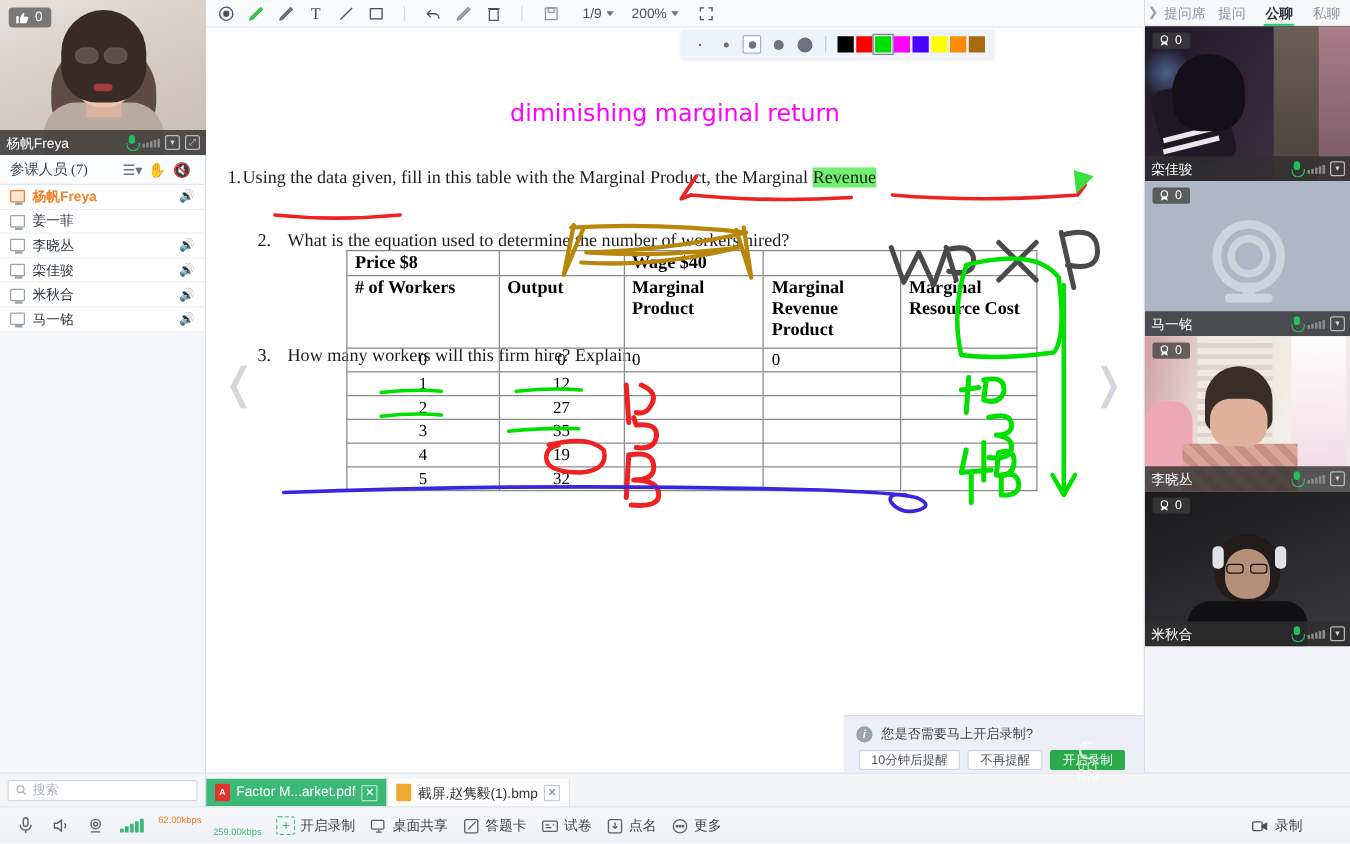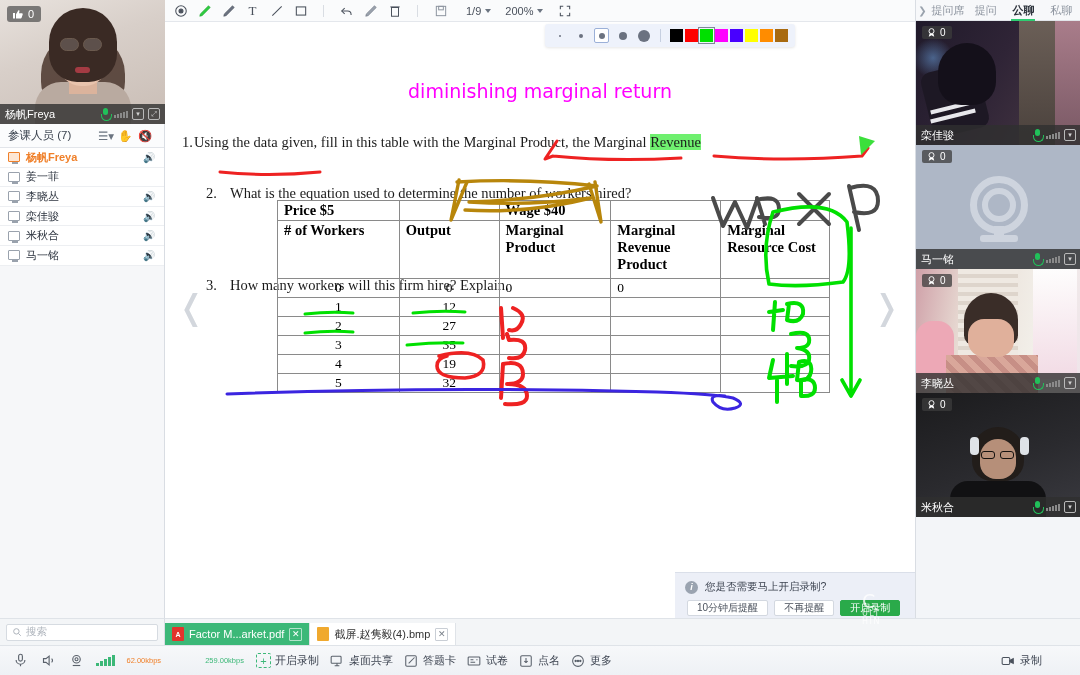--- a/index.html
+++ b/index.html
@@ -86,21 +86,21 @@
     display: flex; align-items: center; justify-content: center;
     font-size: 7px; color: #d2d2d2; flex: none;
   }
 
   
   .plist-head {
     height: 24px; display: flex; align-items: center;
     padding: 0 8px; border-bottom: 1px solid #e2e5ea; background: #fbfcfd;
     font-size: 11.5px; color: #3c4450;
   }
-  .plist-head .ph-title { flex: 1; }
+  .plist-head .ph-title { flex: 1; font-family: Liberation Serif, serif; }
   .plist-head .ph-ico { width: 20px; text-align: center; color: #6b7480; }
   .plist-head .ph-ico.dim { color: #c2c7ce; }
   .p-row {
     height: 19.6px; display: flex; align-items: center; gap: 6px;
     padding: 0 8px; border-bottom: 1px solid #edeff2; font-size: 11px;
     color: #2e3540; background: #fff;
   }
   .p-row.me { color: #f0802a; font-weight: bold; background: #fff; }
   .p-mon {
     width: 12px; height: 10px; border: 1.3px solid #9aa2ad; border-radius: 1px;
@@ -349,21 +349,21 @@
   .ftab.inactive .ft-x { border-color: #c9ced5; color: #7b828b; }
 
   #statusbar {
     position: absolute; left: 0; top: 645px; width: 1080px; height: 30px;
     background: linear-gradient(180deg,#f7f8fa,#eef1f5);
     border-top: 1px solid #dfe3e8; display: flex; align-items: center;
     padding: 0 12px; gap: 12px; font-size: 11px; color: #4a515c;
   }
   .sb-ico { width: 16px; height: 16px; color: #5a616b; display:flex; align-items:center; justify-content:center;}
   .sb-ico svg { width: 15px; height: 15px; }
-  .netspeed { display: flex; flex-direction: row; font-size: 7.5px; line-height: 1.25; color: #5a616b; }
+  .netspeed { display: flex; flex-direction: column; font-size: 7.5px; line-height: 1.25; color: #5a616b; }
   .netspeed .up { color: #f0802a; } .netspeed .dn { color: #3cb878; margin-left: 44px; }
   .bars { display: flex; align-items: flex-end; gap: 1.5px; height: 11px; }
   .bars i { width: 2.5px; background: #3cb878; display: block; }
   .sb-item { display: flex; align-items: center; gap: 4px; color: #3d4451; }
   .sb-box {
     width: 15px; height: 15px; display: flex; align-items: center;
     justify-content: center; color: #5a616b;
   }
   .sb-box svg { width: 14px; height: 14px; }
   .dashed {
@@ -583,21 +583,21 @@
       <div class="q" id="q1">
         <span class="num">1.</span>
         <span style="width:660px">
           <span>Using the data given, fill in this table with the Marginal Product, the Marginal </span><span class="hl-green">Revenue</span><br>
         </span>
       </div>
 
       <table id="tbl">
         <tbody id="tbl-body">
             <tr>
-              <td class="hd c1">Price $5</td>
+              <td class="hd c1">Price $8</td>
               <td class="hd c2"></td>
               <td class="hd c3">Wage  $40</td>
               <td class="hd c4"></td>
               <td class="hd c5"></td>
             </tr>
             <tr>
               <td class="hd c1" style="height: 58px;"># of Workers</td>
               <td class="hd c2" style="height: 58px;">Output</td>
               <td class="hd c3" style="height: 58px;">Marginal Product</td>
               <td class="hd c4" style="height: 58px;">Marginal Revenue Product</td>
@@ -861,21 +861,21 @@
   </div>
 
   <div id="tabbar">
       <div class="ftab active">
         <span class="ft-icon pdf">A</span>
         <span>Factor M...arket.pdf</span>
         <span class="ft-x">✕</span>
       </div>
       <div class="ftab inactive">
         <span class="ft-icon bmp"></span>
-        <span>截屏.赵隽毅(4).bmp</span>
+        <span>截屏.赵隽毅(1).bmp</span>
         <span class="ft-x">✕</span>
       </div>
     </div>
 
   <div id="statusbar">
     <span class="sb-ico">
         <svg viewBox="0 0 24 24" style="fill:none;stroke:#5a616b;stroke-width:1.8">
           <rect x="9" y="2" width="6" height="11" rx="3"></rect>
           <path d="M5 11a7 7 0 0014 0M12 18v3"></path>
         </svg>

